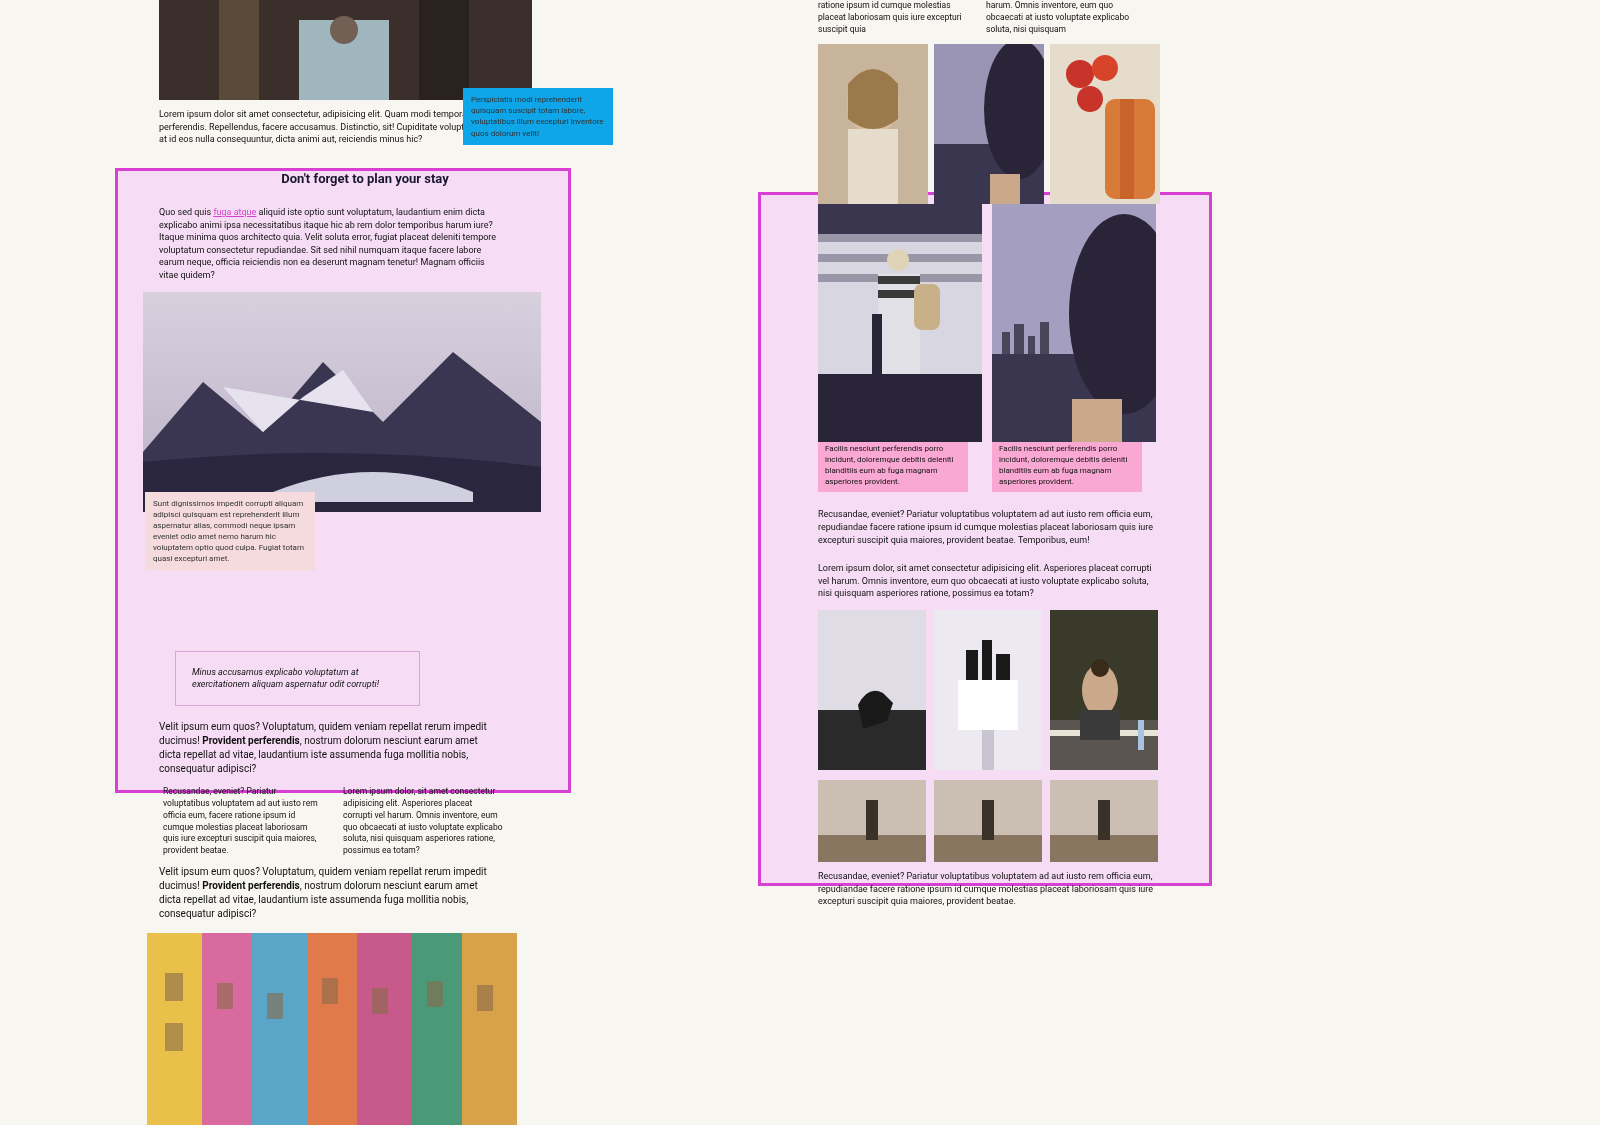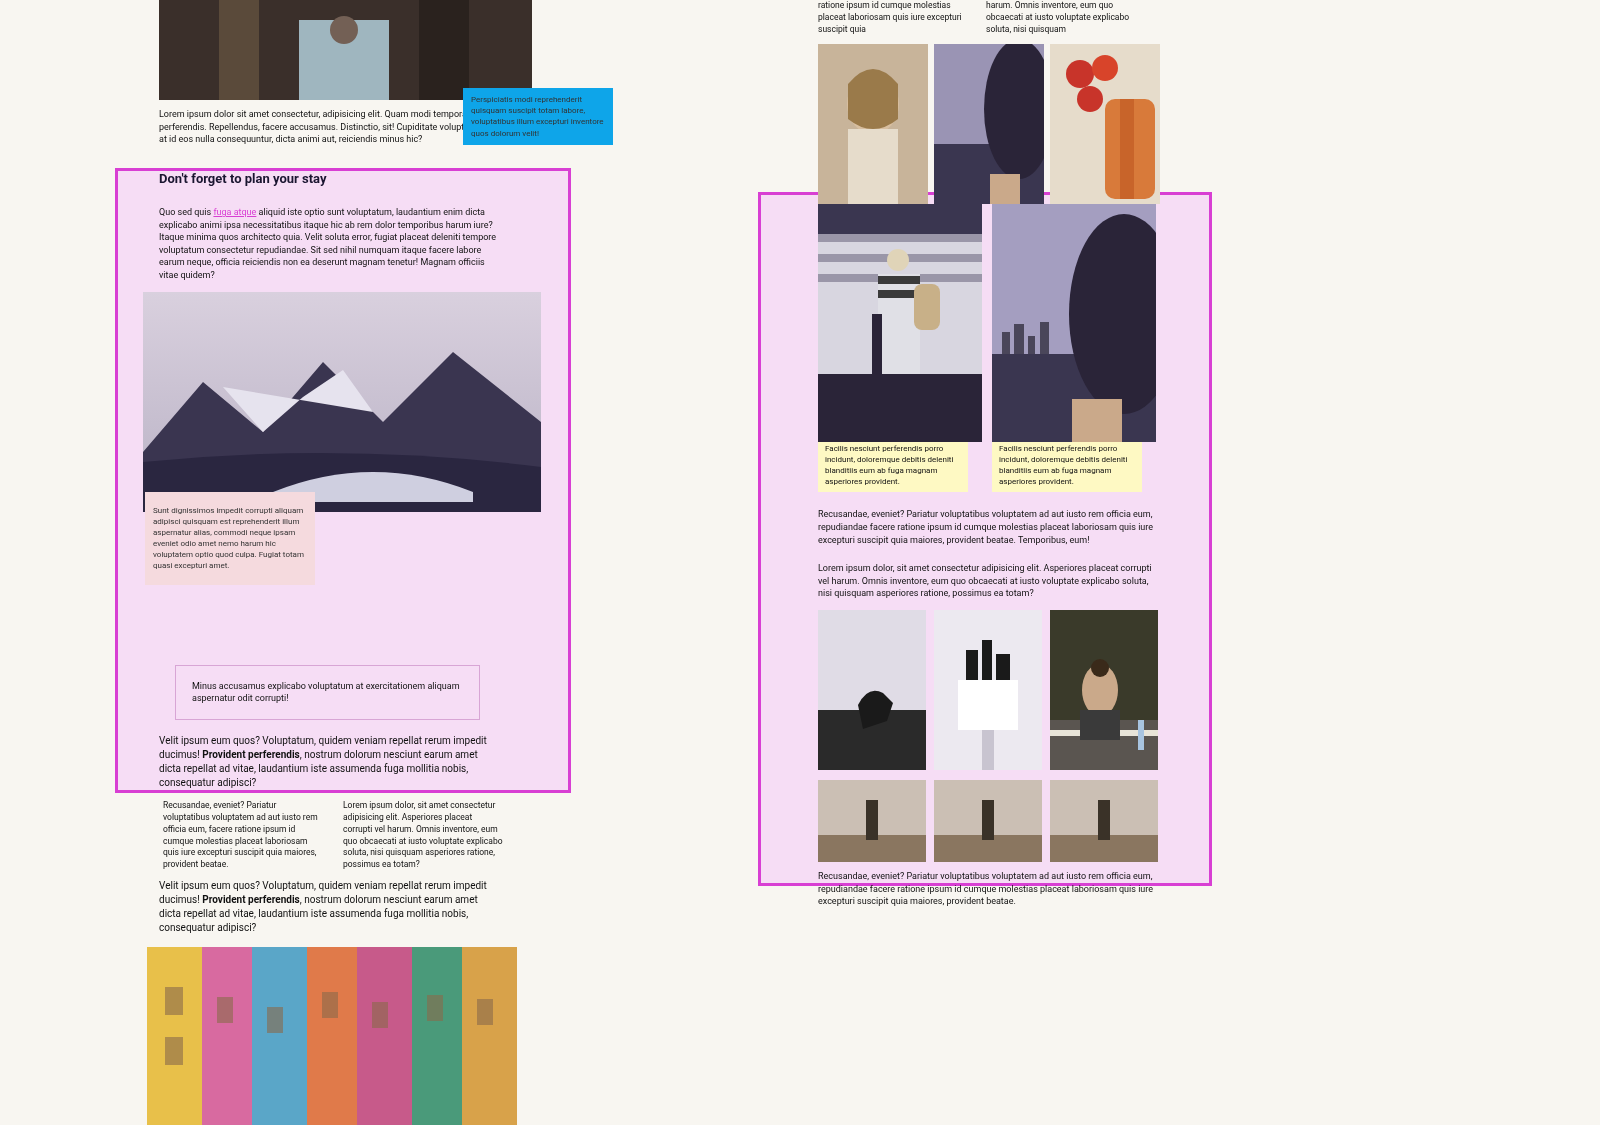--- a/index.html
+++ b/index.html
@@ -21,34 +21,34 @@
   }
   .hero-img { width: 373px; height: 100px; margin-left: 44px; background: #4a5b6b; }
   .hero-img svg { width: 100%; height: 100%; display:block; }
   .hero-row { position: relative; margin-top: 8px; margin-left: 44px; }
   .hero-para { width: 330px; font-size: 9px; }
   .hero-caption {
     position: absolute; right: -42px; top: -20px; width: 150px;
     background: #0ea5e9; padding: 6px 8px; font-size: 8px; color: #333;
   }
 
-  .plan-heading { font-size: 13px; font-weight: 700; margin: 24px 0 18px 44px; color: #1a1530; }
+  .plan-heading { font-size: 13px; font-weight: 700; margin: 24px 0 18px 44px; color: #1a1530; text-align: center; }
   .plan-para { margin: 6px 0 10px 44px; width: 340px; font-size: 9px; }
   .plan-link { color: #d83fd3; text-decoration: underline; }
 
   .mountain { position: relative; margin: 6px 0 0 28px; width: 398px; height: 220px; background:#3a3550; }
   .mountain svg { width:100%; height:100%; display:block; }
   .mountain-caption {
     position: absolute; left: 28px; top: 490px; width: 170px;
-    background: #f5dade; padding: 13px 8px; font-size: 8px; color: #333;
+    background: #f5dade; padding: 6px 8px; font-size: 8px; color: #333;
   }
 
   .quote-box {
-    margin: 60px 0 14px 60px; width: 305px;
-    border: 1px solid #d8a5d5; padding: 14px 16px; font-size: 9px;
+    margin: 60px 0 14px 60px; width: 245px;
+    border: 1px solid #d8a5d5; padding: 14px 16px; font-size: 9px; font-style: italic;
   }
 
   .left-para2 { margin: 0 0 10px 44px; width: 330px; font-size: 10px; }
   .left-para2 b { font-weight:700; }
   .two-col { display: flex; gap: 20px; margin: 6px 0 8px 48px; }
   .two-col > div { width: 160px; font-size: 8.5px; }
 
   .venice { margin: 12px 0 0 32px; width: 370px; height: 324px; background:#c98; }
   .venice svg { width:100%; height:100%; display:block; }
 
@@ -67,21 +67,21 @@
   .three-imgs .thumb.b{background:#6c6a84;}
   .three-imgs .thumb.c{background:#a04a30;}
   .three-imgs svg{width:100%;height:100%;display:block;}
 
   .choose-heading { font-size: 13px; font-weight:700; margin: 24px 0 16px 58px; color:#1a1530; }
   .pair-imgs { display:flex; gap:10px; margin-left:58px; }
   .pair { position:relative; width:164px; }
   .pair .img { width:164px; height:238px; }
   .pair .img.a{background:#4f4660;}
   .pair .img.b{background:#5d5876;}
-  .pair .cap { width: 150px; margin-top:-4px; background:#fef9c3; padding:5px 7px; font-size:8px; }
+  .pair .cap { width: 150px; margin-top:-4px; background:#f9a8d4; padding:5px 7px; font-size:8px; }
   .pair svg{width:100%;height:100%;display:block;}
 
   .right-para { margin: 16px 0 10px 58px; width: 340px; font-size:9px; }
 
   .trio { display:flex; gap:8px; margin:6px 0 10px 58px; }
   .trio .t { width:108px; height:160px; }
   .trio .t.a{background:#6b6a78;}
   .trio .t.b{background:#d9d6df;}
   .trio .t.c{background:#3f4a3a;}
   .trio svg{width:100%;height:100%;display:block;}

